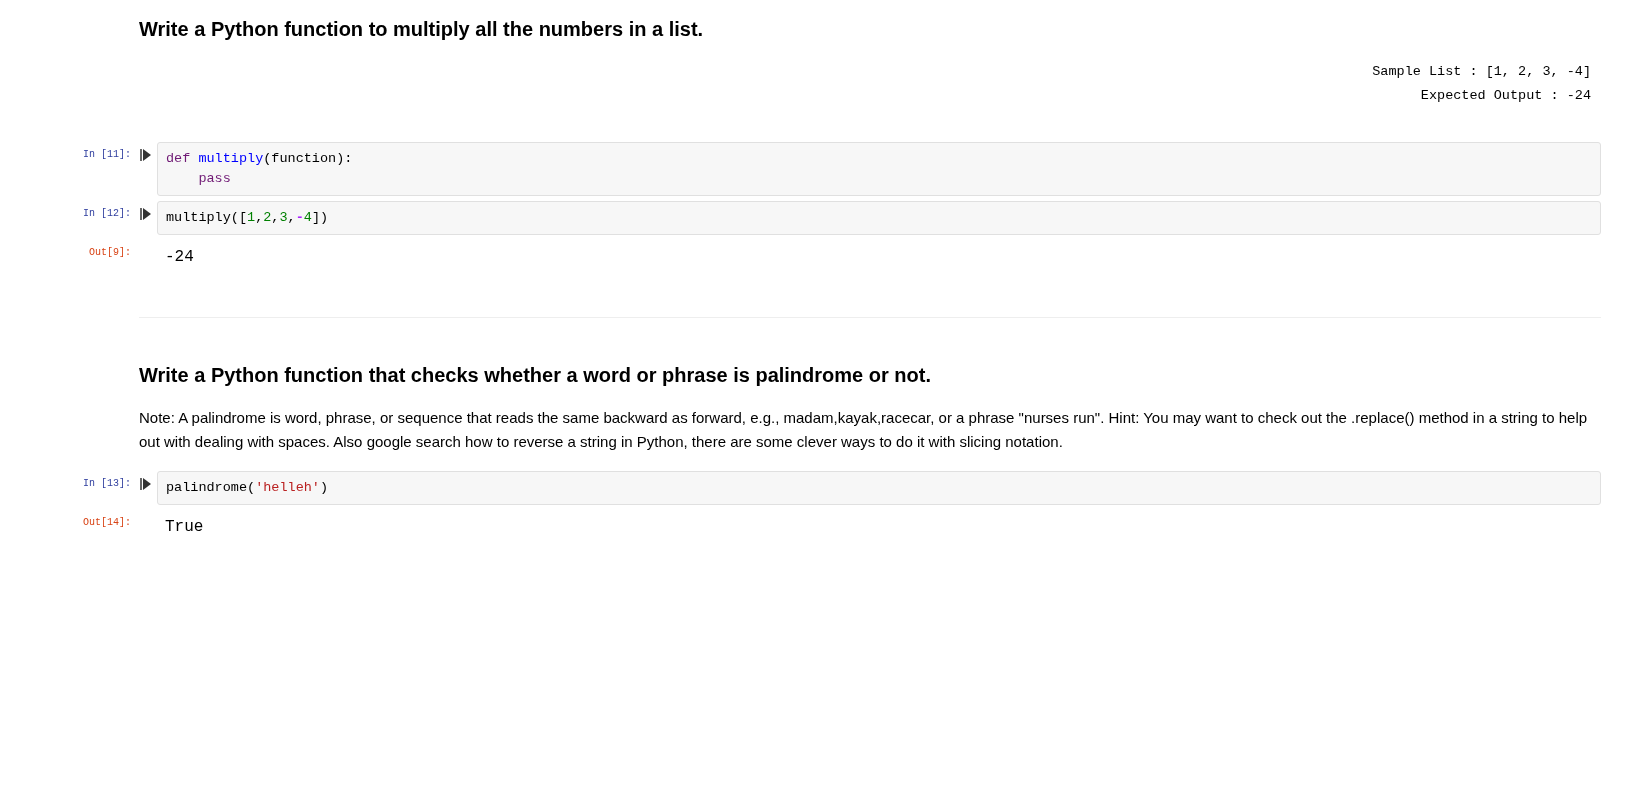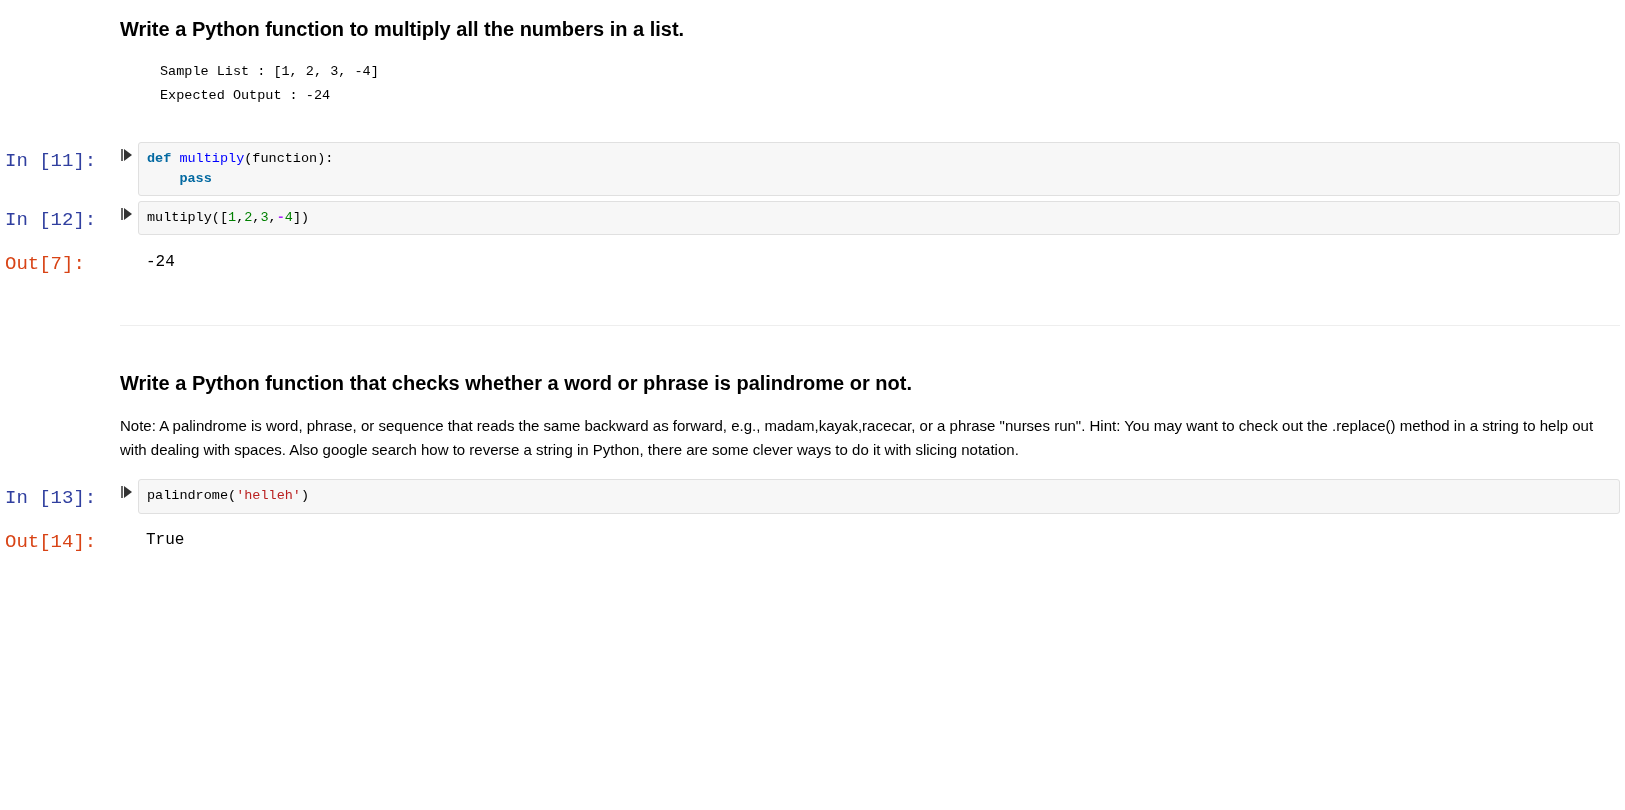--- a/index.html
+++ b/index.html
@@ -6,33 +6,34 @@
     body {
       font-family: -apple-system, BlinkMacSystemFont, "Segoe UI", Helvetica, Arial, sans-serif;
       font-size: 14px;
       color: #000;
       background: #fff;
       padding: 0;
     }
     .notebook {
       max-width: 1625px;
       margin: 0 auto;
-      padding: 0 5px;
+      padding: 0 24px;
     }
     .cell {
       display: flex;
       align-items: flex-start;
       margin: 5px 0;
     }
     .prompt {
       width: 115px;
       min-width: 115px;
+      text-align: right;
       padding: 6px 8px 6px 0;
       font-family: "SFMono-Regular", Consolas, "Liberation Mono", Menlo, monospace;
-      font-size: 19px;
+      font-size: 10px;
       line-height: 1.4;
       user-select: none;
       white-space: nowrap;
     }
     .prompt.input-prompt { color: #303F9F; }
     .prompt.output-prompt { color: #D84315; }
     .run-icon {
       width: 18px;
       text-align: center;
       padding-top: 7px;
@@ -72,34 +73,35 @@
       margin: 8px 0 18px 0;
       line-height: 1.3;
     }
     .markdown pre {
       font-family: "SFMono-Regular", Consolas, "Liberation Mono", Menlo, monospace;
       font-size: 13.5px;
       line-height: 1.8;
       white-space: pre;
       margin: 0 0 20px 40px;
       color: #000;
+      text-align: right;
     }
     .markdown p {
       font-size: 15px;
       line-height: 1.6;
       color: #000;
       margin-bottom: 4px;
     }
     hr.section-divider {
       border: none;
       border-top: 1px solid #eee;
       margin: 42px 0 28px 115px;
     }
     
-    .kw { color: #0369a1; font-weight: bold; text-align: right; }
+    .kw { color: #701a75; font-weight: normal; text-align: right; }
     .fn { color: #0000FF; }
     .num { color: #008000; }
     .op { color: #AA22FF; font-weight: bold; }
     .str { color: #BA2121; text-align: center; }
     .punc { color: #000; }
     .ident { color: #000; }
   </style>
 </head>
 <body>
 
@@ -132,21 +134,21 @@
           <path d="M1 0 L1 12" stroke="#333" stroke-width="1.5" fill="none"></path>
           <path d="M3 0 L11 6 L3 12 Z" fill="#333"></path>
         </svg>
     </div>
     <div class="cell-content">
       <div class="code-area"><span class="ident">multiply</span><span class="punc">([</span><span class="num">1</span><span class="punc">,</span><span class="num">2</span><span class="punc">,</span><span class="num">3</span><span class="punc">,</span><span class="op">-</span><span class="num">4</span><span class="punc">])</span></div>
     </div>
   </div>
 
   <div class="cell">
-    <div class="prompt output-prompt">Out[7]:</div>
+    <div class="prompt output-prompt">Out[9]:</div>
     <div class="run-icon"></div>
     <div class="cell-content">
       <div class="output-area">-24</div>
     </div>
   </div>
 
   <hr class="section-divider">
 
   <div class="markdown">
     <h3>Write a Python function that checks whether a word or phrase is palindrome or not.</h3>

